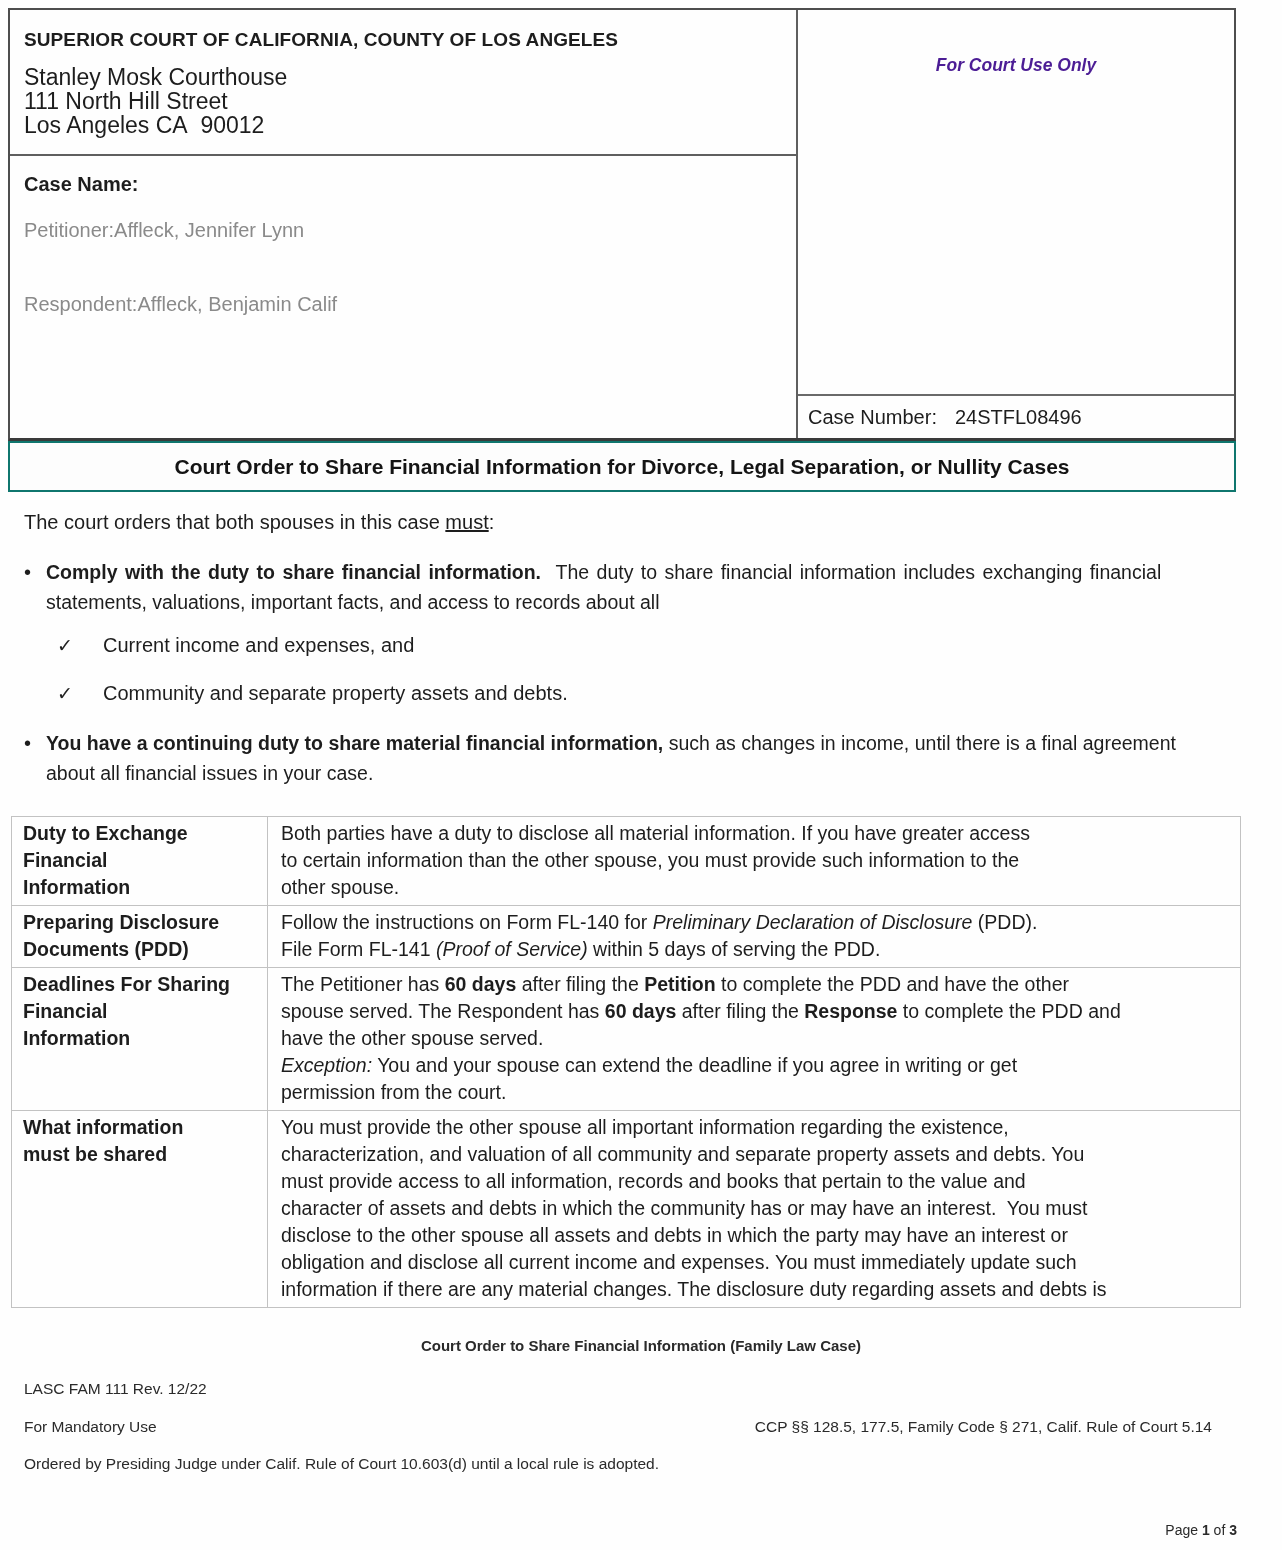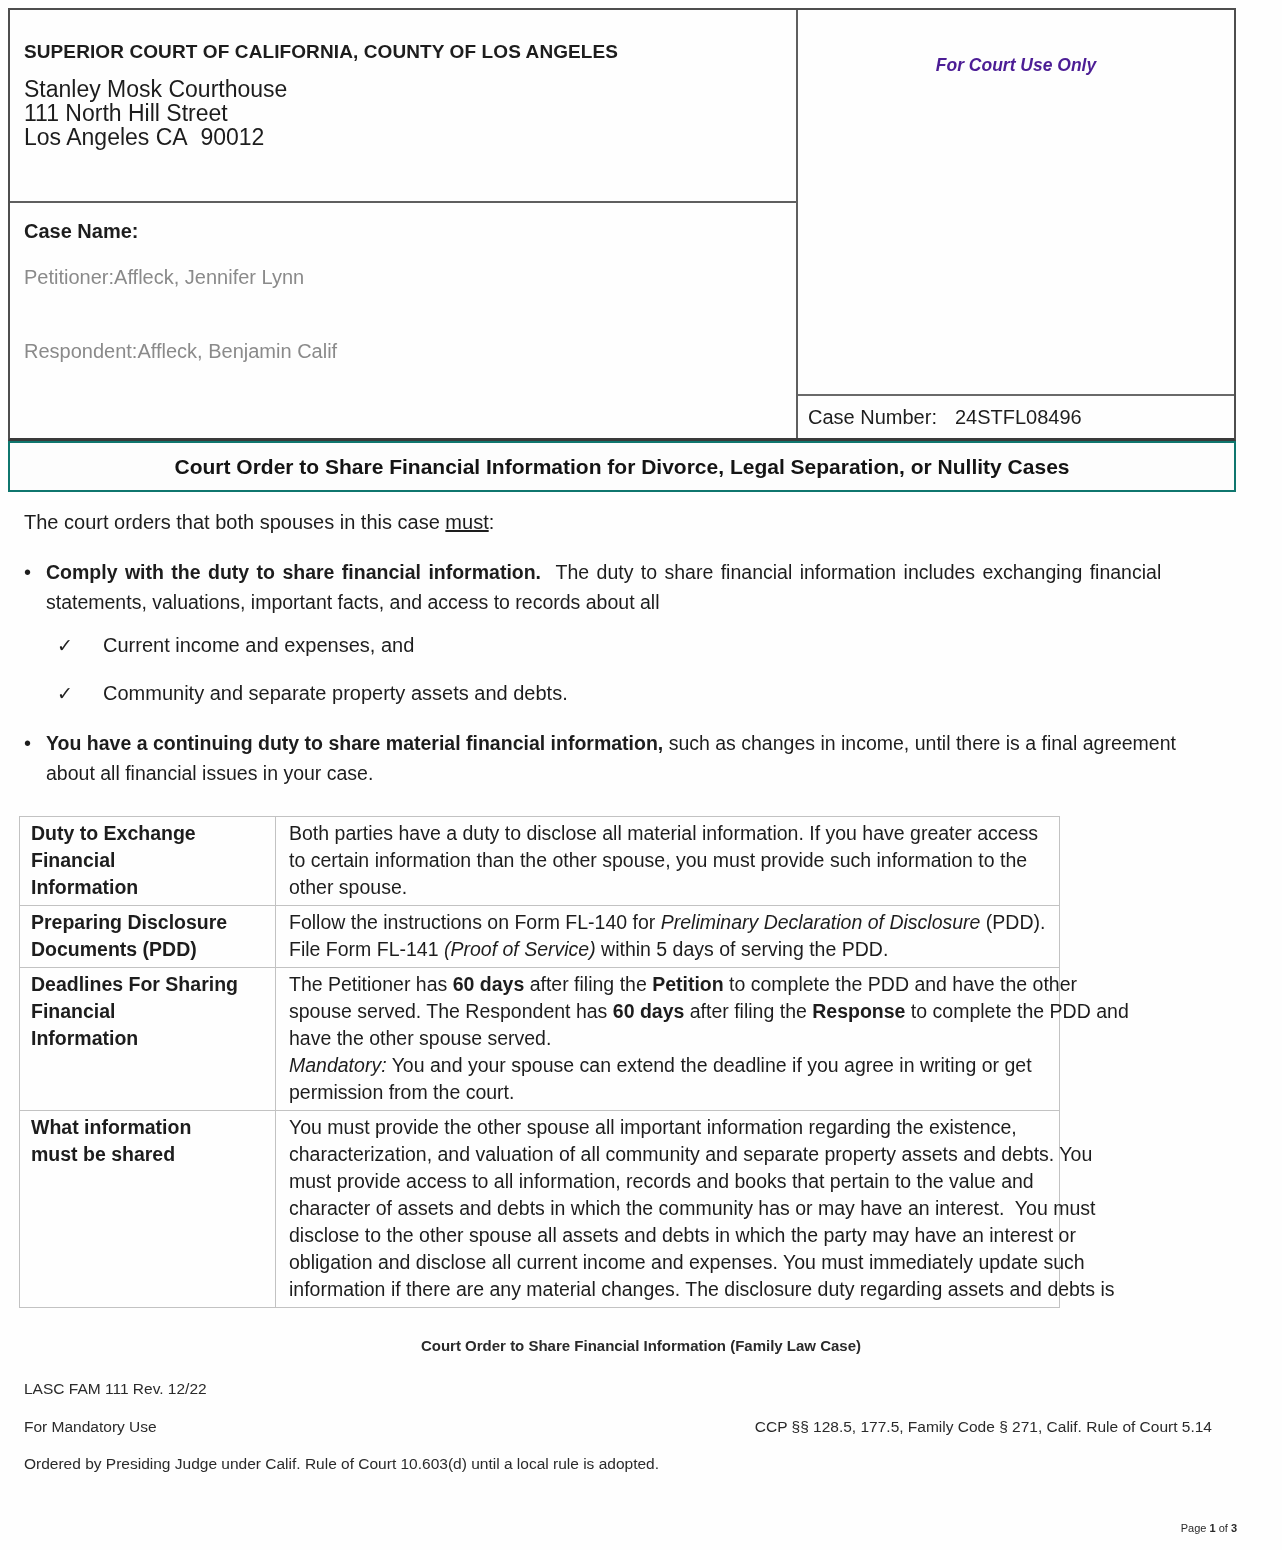--- a/index.html
+++ b/index.html
@@ -22,23 +22,23 @@
     border:2px solid #4e4e4e;
     border-bottom:3px solid #3a3a3a;
     display:flex;
   }
   .header-left {
     width:788px;
     border-right:2px solid #5f5f5f;
     display:flex; flex-direction:column;
   }
   .court-section {
-    height:193px;
+    height:146px;
     border-bottom:2px solid #5f5f5f;
-    padding:31px 16px 0 14px;
+    padding:19px 16px 0 14px;
   }
   .court-name { font-size:19px; font-weight:700; letter-spacing:0.1px; }
   .court-address { margin-top:14px; font-size:23px; line-height:24px; }
   .case-section { flex:1; padding:17px 16px 0 14px; }
   .case-name-label { font-size:20px; font-weight:700; }
   .party-row { font-size:20px; color:#8a8a8a; }
   .party-row .party-value { }
   .petitioner-row { margin-top:23px; }
   .respondent-row { margin-top:51px; }
 
@@ -80,22 +80,22 @@
   .check-row {
     position:absolute; left:57px;
     font-size:20px;
   }
   .check-1 { top:634px; }
   .check-2 { top:682px; }
   .check-mark { display:inline-block; width:46px; font-size:19px; color:#222; }
 
   
   .info-table {
-    position:absolute; top:816px; left:19px;
-    width:1041px;
+    position:absolute; top:816px; left:11px;
+    width:1230px;
     border-collapse:collapse;
     table-layout:fixed;
   }
   .info-table td {
     border:1.5px solid #c2c2c2;
     vertical-align:top;
     font-size:19.5px;
     line-height:27px;
     padding:3px 12px 4px 11px;
   }
@@ -106,21 +106,21 @@
   .footer-form-title {
     position:absolute; top:1337px; left:0; width:100%;
     text-align:center;
     font-size:15px; font-weight:700; color:#2a2a2a;
   }
   .footer-line { position:absolute; font-size:15.5px; color:#2a2a2a; }
   .footer-form-number { top:1380px; left:24px; }
   .footer-mandatory { top:1418px; left:24px; }
   .footer-statutes { top:1418px; right:70px; }
   .footer-ordered { top:1455px; left:24px; }
-  .footer-page { position:absolute; top:1522px; right:45px; font-size:11px; color:#2a2a2a; }
+  .footer-page { position:absolute; top:1522px; right:45px; font-size:14px; color:#2a2a2a; }
 </style>
 </head>
 <body>
 
 <div class="page">
 
   <div class="header-box">
     <div class="header-left">
       <div class="court-section">
         <div class="court-name">SUPERIOR COURT OF CALIFORNIA, COUNTY OF LOS ANGELES</div>
@@ -188,21 +188,21 @@
         <td class="row-body pre"><span>Follow the instructions on Form FL-140 for </span><span style="font-style: italic;">Preliminary Declaration of Disclosure</span><span> (PDD).
 File Form FL-141 </span><span style="font-style: italic;">(Proof of Service)</span><span> within 5 days of serving the PDD.</span></td>
       </tr>
       <tr>
         <td class="row-label pre">Deadlines For Sharing
 Financial
 Information</td>
         <td class="row-body pre"><span>The Petitioner has </span><span style="font-weight: 700;">60 days</span><span> after filing the </span><span style="font-weight: 700;">Petition</span><span> to complete the PDD and have the other
 spouse served. The Respondent has </span><span style="font-weight: 700;">60 days</span><span> after filing the </span><span style="font-weight: 700;">Response</span><span> to complete the PDD and
 have the other spouse served.
-</span><span style="font-style: italic;">Mandatory:</span><span> You and your spouse can extend the deadline if you agree in writing or get
+</span><span style="font-style: italic;">Exception:</span><span> You and your spouse can extend the deadline if you agree in writing or get
 permission from the court.</span></td>
       </tr>
       <tr>
         <td class="row-label pre">What information
 must be shared</td>
         <td class="row-body pre"><span>You must provide the other spouse all important information regarding the existence,
 characterization, and valuation of all community and separate property assets and debts. You
 must provide access to all information, records and books that pertain to the value and
 character of assets and debts in which the community has or may have an interest.&nbsp; You must
 disclose to the other spouse all assets and debts in which the party may have an interest or

